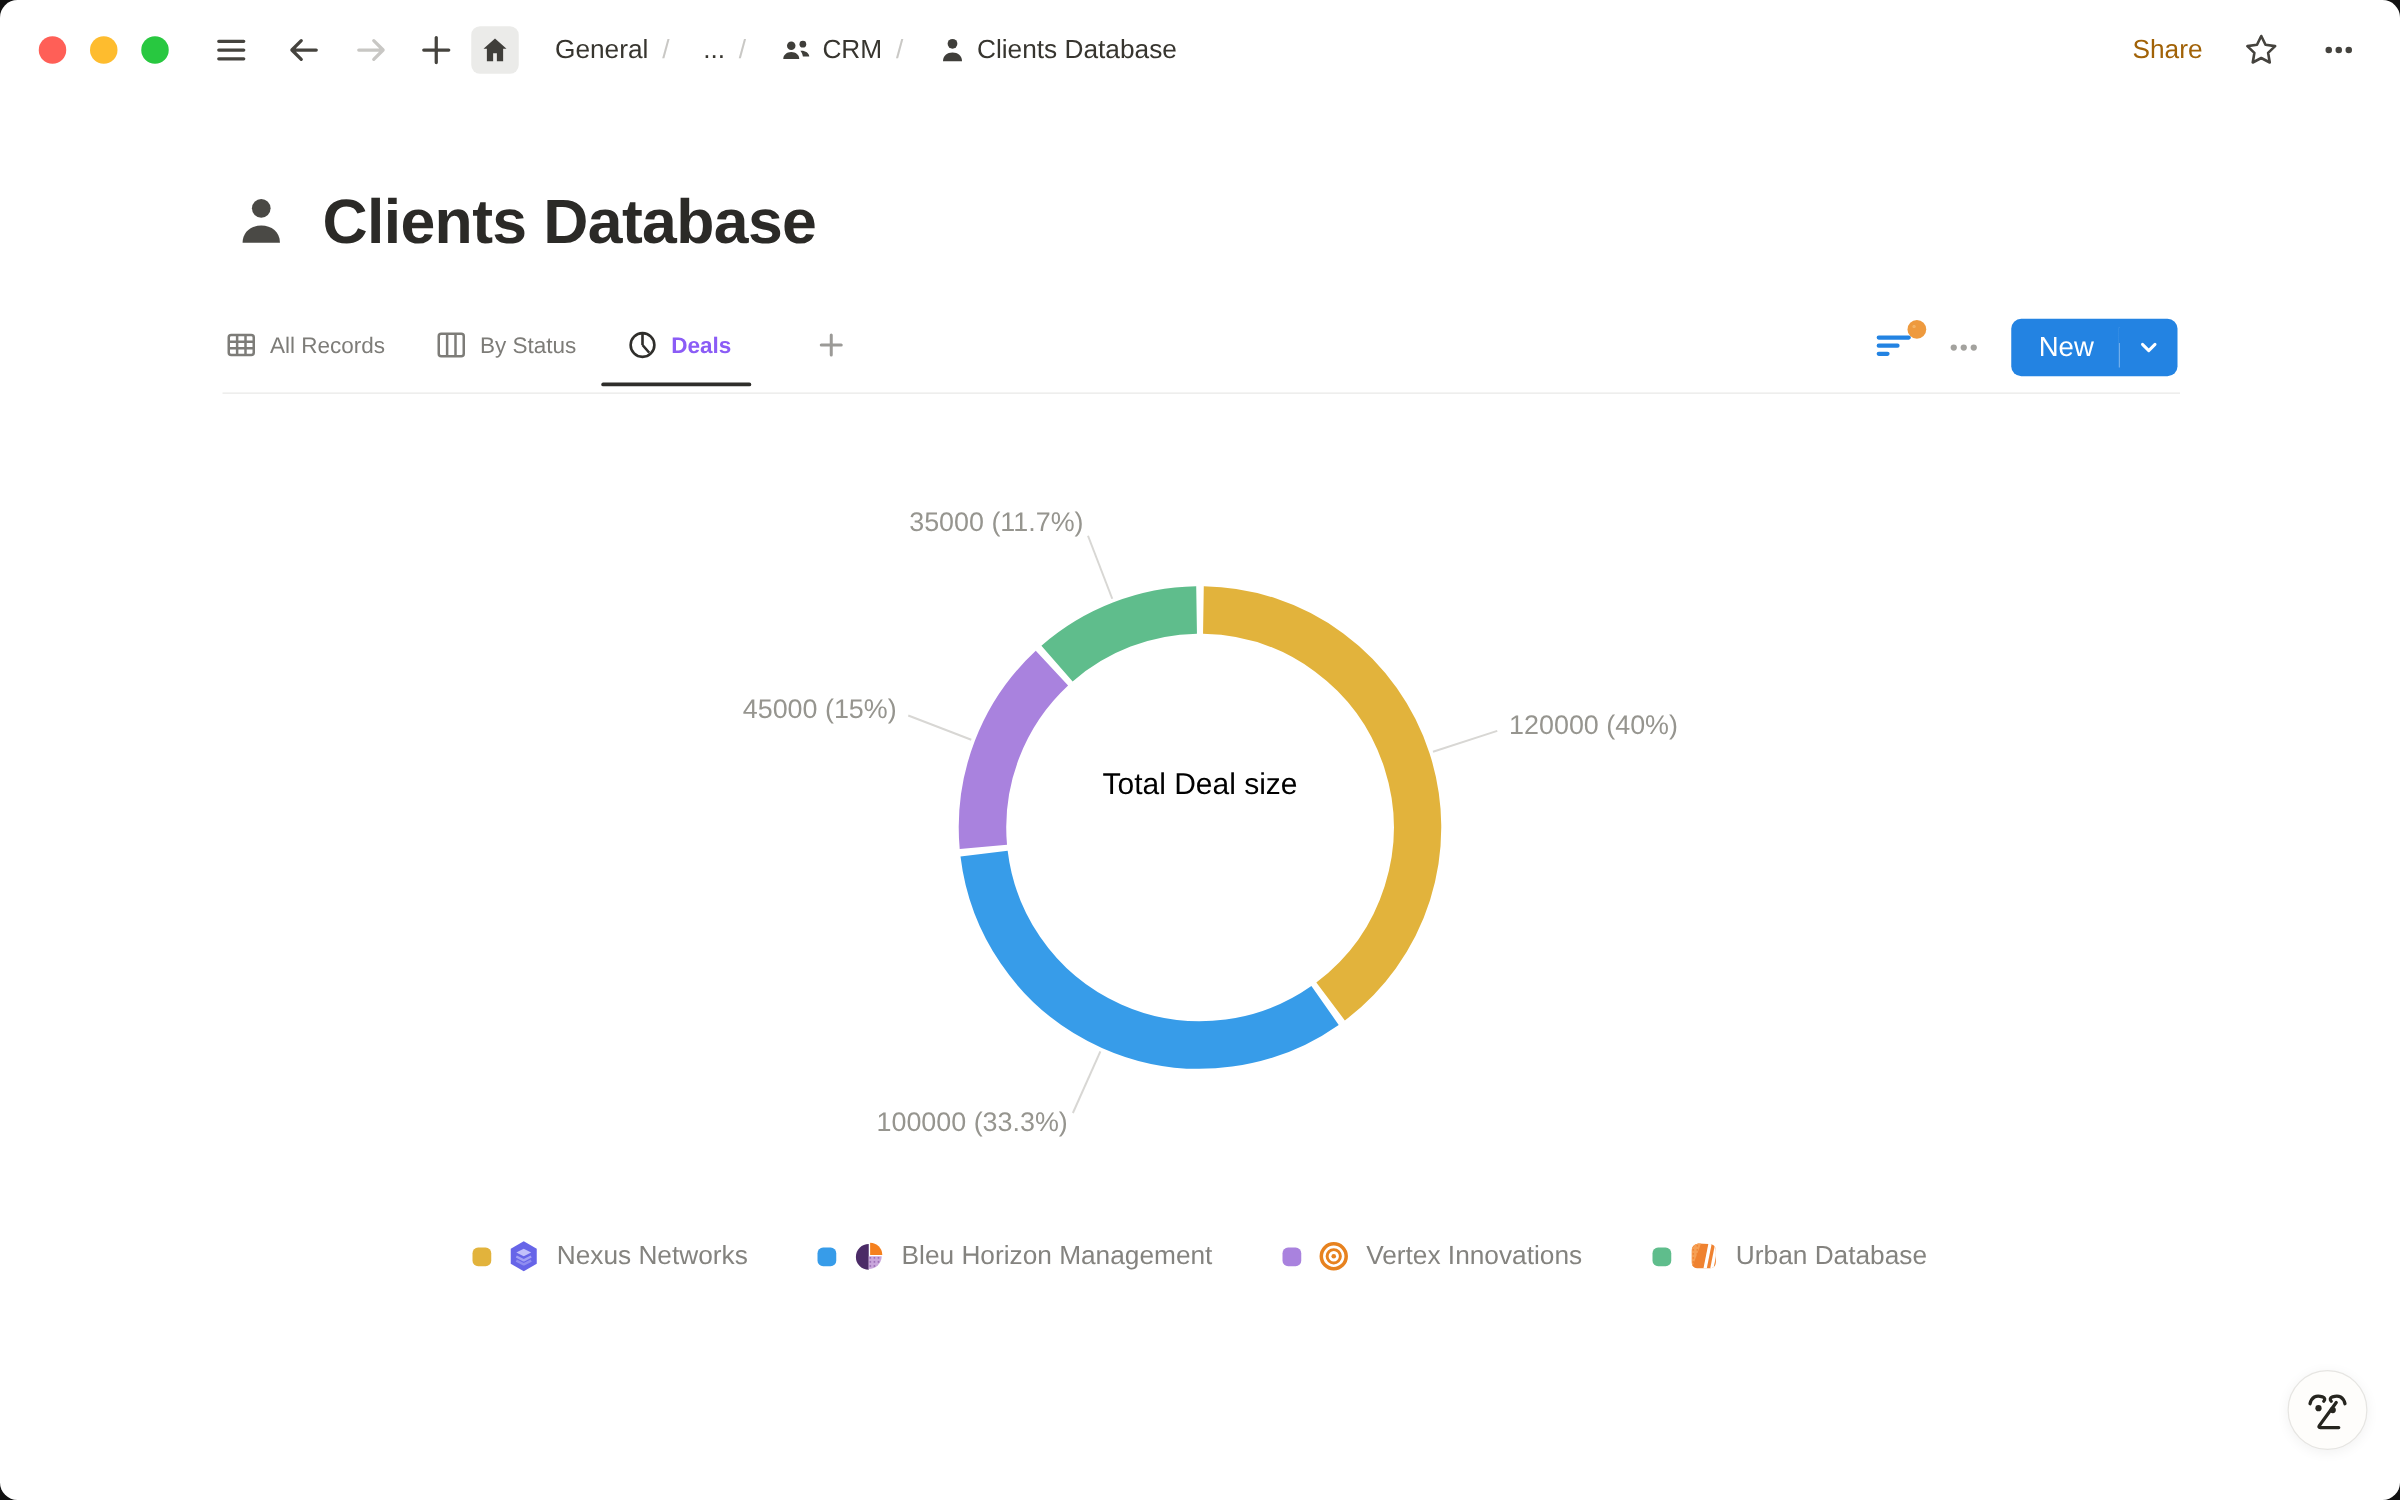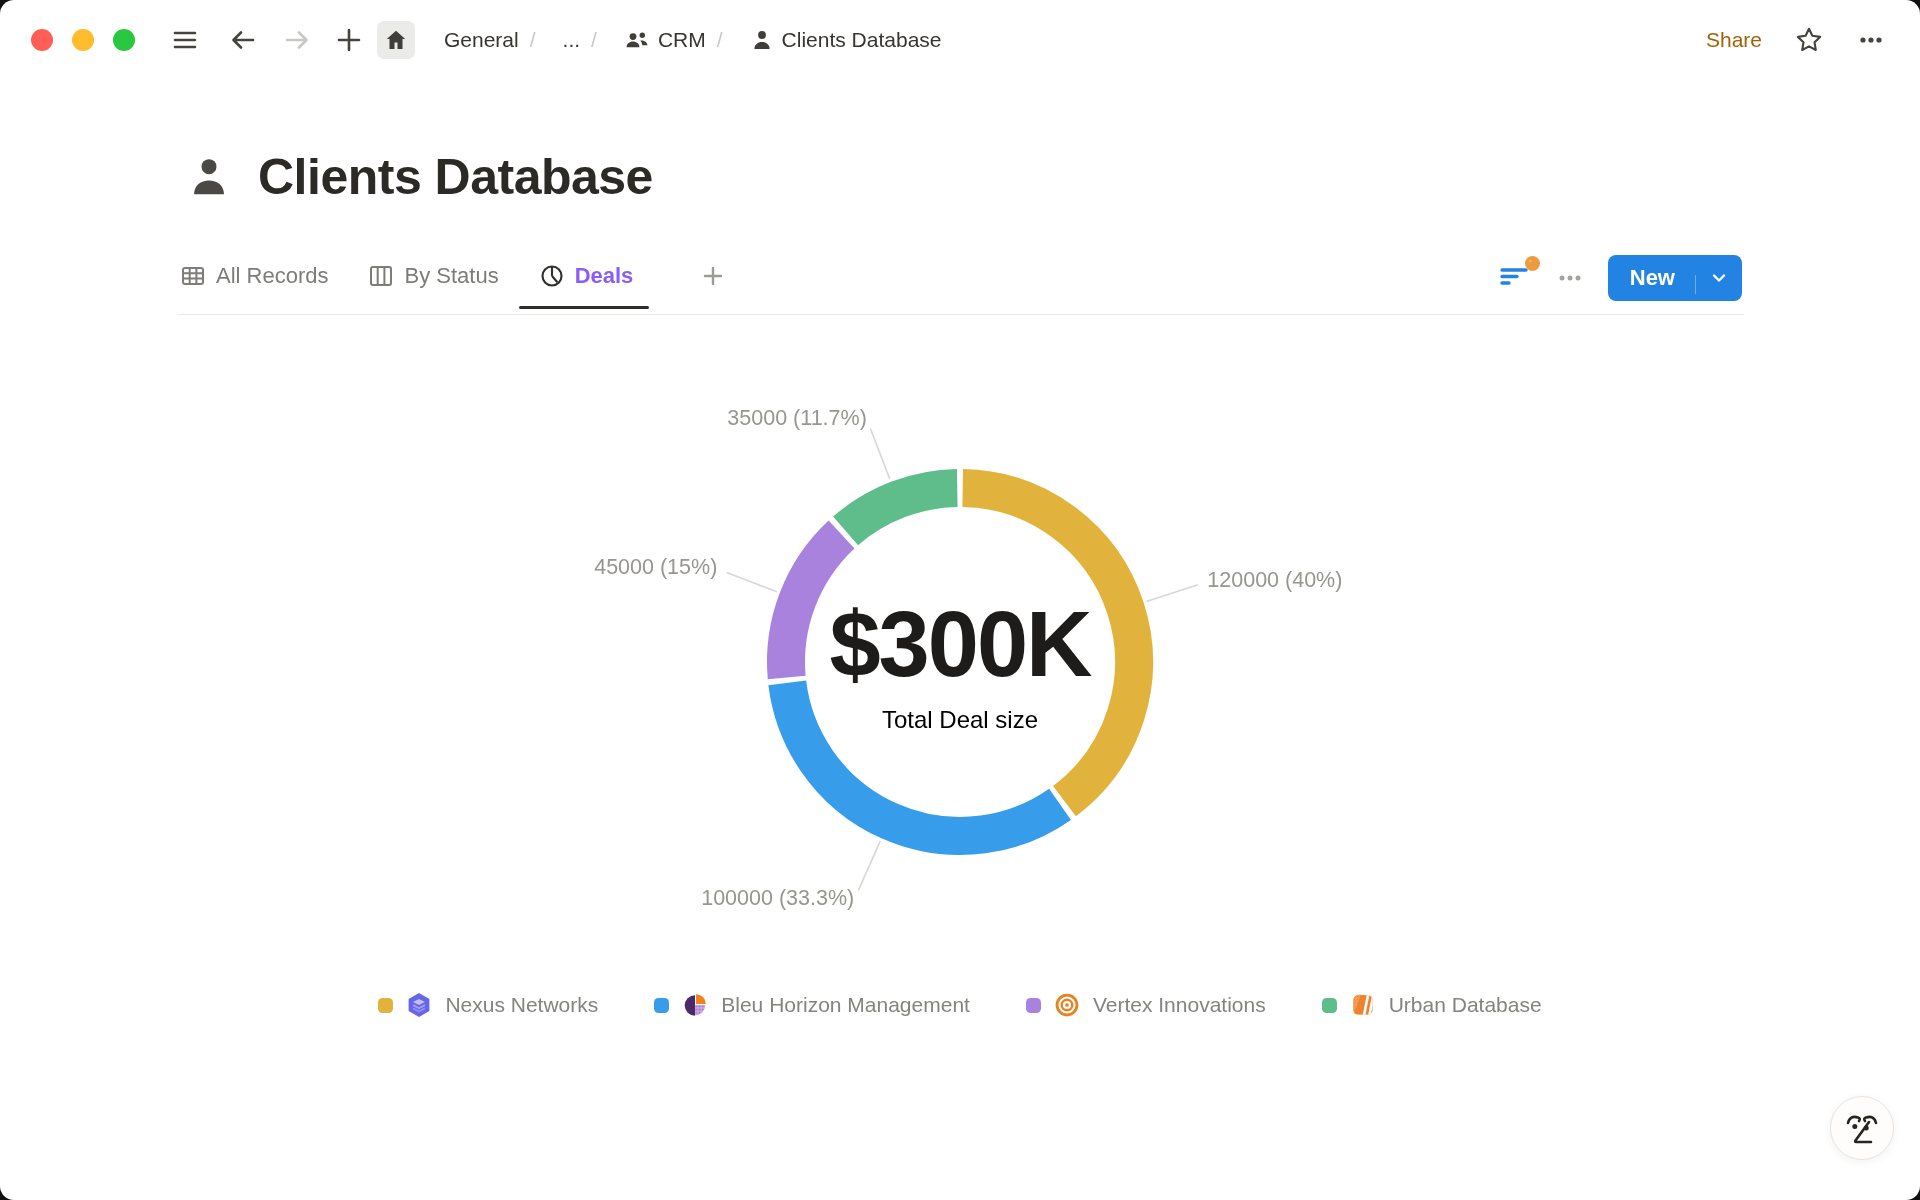--- a/index.html
+++ b/index.html
@@ -24,33 +24,33 @@
   .crumb{display:flex;align-items:center;gap:8px;cursor:pointer;white-space:nowrap;margin-left:16px;}
   .crumb-sep{color:#c9c8c5;margin:0 11px;font-size:21px;}
   .top-right{margin-left:auto;display:flex;align-items:center;gap:32px;margin-right:34px;}
   .share-btn{font-size:21px;color:#a16207;cursor:pointer;}
   
   .title-row{position:absolute;left:186px;top:148px;display:flex;align-items:center;gap:26px;}
   .title-row h1{font-size:50px;font-weight:700;margin:0;color:#2b2a27;letter-spacing:-0.5px;}
   
   .tabs-row{position:absolute;left:180px;top:250px;right:178px;height:56px;display:flex;align-items:center;}
   .tabs{display:flex;align-items:center;gap:40px;}
-  .tab{display:flex;align-items:center;gap:10px;font-size:22px;color:#7d7c78;cursor:pointer;
+  .tab{display:flex;align-items:center;gap:10px;font-size:18px;color:#7d7c78;cursor:pointer;
        position:relative;padding-bottom:4px;}
   .tab.active{color:#8b5cf6;font-weight:700;}
   .tab.active::after{content:"";position:absolute;left:-20px;right:-16px;bottom:-16px;height:3px;background:#2f2e2b;border-radius:2px;}
   .tab-add{margin-left:28px;color:#9b9a97;cursor:pointer;}
   .view-controls{margin-left:auto;display:flex;align-items:center;gap:24px;}
   .filter-btn{position:relative;cursor:pointer;}
   .filter-badge{position:absolute;right:-8px;top:-7px;width:15px;height:15px;border-radius:50%;
     background:radial-gradient(circle at 35% 35%,#f4b263 1px,#ee9a3e 1.6px);}
   .more-dots{color:#a3a29e;cursor:pointer;letter-spacing:3px;font-size:24px;}
   .new-btn{display:flex;align-items:stretch;background:#2383e2;border-radius:8px;height:46px;
     overflow:hidden;cursor:pointer;}
-  .new-btn .lbl{display:flex;align-items:center;padding:0 20px 0 22px;color:#fff;font-size:22px;font-weight:700;}
+  .new-btn .lbl{display:flex;align-items:center;padding:0 20px 0 22px;color:#fff;font-size:22px;font-weight:400;}
   .new-btn .split{width:1px;background:rgba(255,255,255,.35);margin:7px 0;
     background-image:linear-gradient(#2383e2 40%, rgba(255,255,255,.0) 0);}
   .new-btn .chev{display:flex;align-items:center;padding:0 13px;color:#fff;}
   .hdr-divider{position:absolute;left:178px;right:176px;top:314px;height:1px;background:#e9e9e7;}
   
   #donut{position:absolute;left:610px;top:312px;width:700px;height:700px;overflow:visible;}
   .center-text{position:absolute;left:610px;top:598px;width:700px;text-align:center;pointer-events:none;}
   .center-value{font-size:92px;font-weight:700;color:#1d1c1a;letter-spacing:-2px;line-height:1;}
   .center-label{font-size:24px;color:#000000;margin-top:16px;}
   
@@ -245,21 +245,20 @@
       <line x1="-79.7" y1="179.1" x2="-101.7" y2="228.4" stroke="#d8d7d4" stroke-width="1.6"></line>
       <text x="-105.8" y="237.5" fill="#96958f" font-size="21.5" dominant-baseline="middle" text-anchor="end">100000 (33.3%)</text>
       <path d="M -173.31 15.47 A 174 174 0 0 1 -118.45 -127.46" fill="none" stroke="#A982DE" stroke-width="38"></path>
       <line x1="-183.0" y1="-70.2" x2="-233.4" y2="-89.6" stroke="#d8d7d4" stroke-width="1.6"></line>
       <text x="-242.7" y="-93.2" fill="#96958f" font-size="21.5" dominant-baseline="middle" text-anchor="end">45000 (15%)</text>
       <path d="M -114.38 -131.12 A 174 174 0 0 1 -2.73 -173.98" fill="none" stroke="#5FBD8C" stroke-width="38"></path>
       <line x1="-70.2" y1="-183.0" x2="-89.6" y2="-233.4" stroke="#d8d7d4" stroke-width="1.6"></line>
       <text x="-93.2" y="-242.7" fill="#96958f" font-size="21.5" dominant-baseline="middle" text-anchor="end">35000 (11.7%)</text>
     </svg>
   <div class="center-text">
-    <div class="center-value">$300K</div>
     <div class="center-label">Total Deal size</div>
   </div>
 
   <div class="legend">
     <span class="legend-item">
       <span class="legend-dot" style="background-color: rgb(226, 179, 60);"></span>
       <svg class="legend-logo" viewBox="0 0 24 24">
         <path fill="#6765e8" d="M12 1 21.6 6.5v11L12 23 2.4 17.5v-11z"></path>
         <path fill="#c2c0fa" d="M6.5 9.2 12 6.4l5.5 2.8L12 12z"></path>
         <path fill="none" stroke="#a3a1f4" stroke-width="1.8" stroke-linejoin="round" d="M6.5 12.2 12 15l5.5-2.8"></path>

